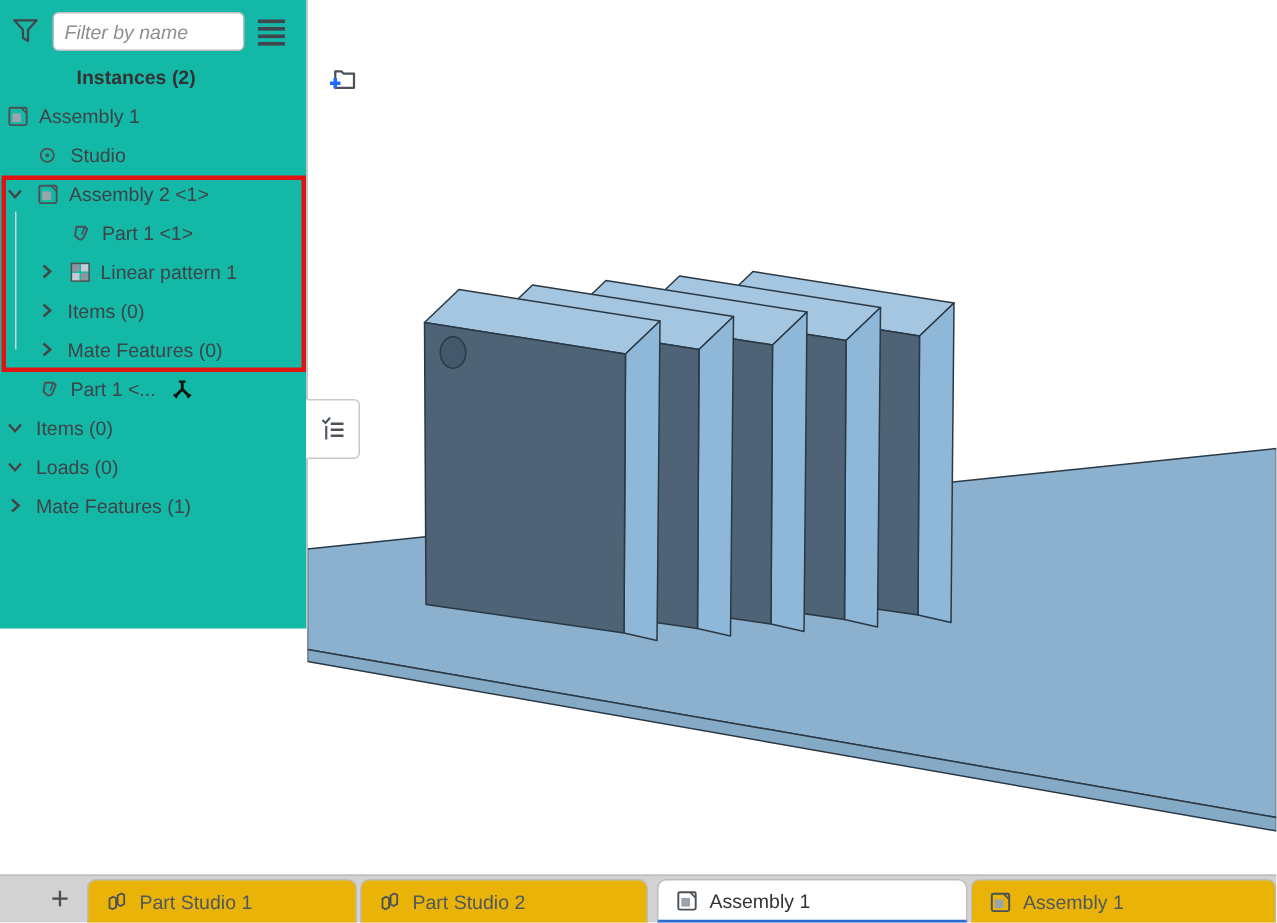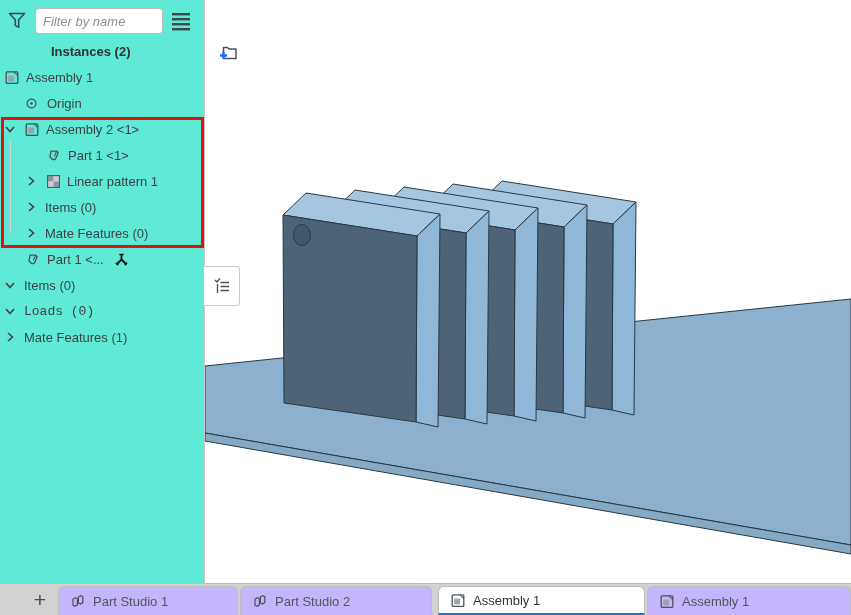--- a/index.html
+++ b/index.html
@@ -4,22 +4,22 @@
 <style>
   html,body{margin:0;padding:0;}
   body{
     width:851px;height:615px;position:relative;overflow:hidden;
     background:#ffffff;
     font-family:"Liberation Sans","DejaVu Sans",sans-serif;
     -webkit-font-smoothing:antialiased;
   }
   
   #left-panel{
-    position:absolute;left:0;top:0;width:204px;height:583px;
-    background:#5eead4;border-right:1px solid #c6c6c6;z-index:2;
+    position:absolute;left:0;top:0;width:204px;height:419px;
+    background:#14b8a6;border-right:1px solid #c6c6c6;z-index:2;
   }
   #panel-toolbar{position:absolute;left:0;top:0;width:100%;height:42px;}
   .funnel-icon{position:absolute;left:7px;top:10px;color:#3f464c;}
   #filter-input{
     position:absolute;left:35px;top:8px;width:112px;height:24px;
     border:1px solid #bdbdbd;border-radius:4px;padding:0 7px;
     font-family:"Liberation Sans",sans-serif;font-size:13px;font-style:italic;color:#444;
     outline:none;
   }
   #filter-input::placeholder{color:#8f8f8f;font-style:italic;}
@@ -55,21 +55,21 @@
     background:#d2d2d2;border-top:1px solid #bdbdbd;box-sizing:border-box;z-index:6;
   }
   #new-tab-btn{
     position:absolute;left:22px;top:1px;width:36px;height:30px;
     display:flex;align-items:center;justify-content:center;
     font-size:21px;color:#4d4d4d;cursor:pointer;
   }
   .doc-tab{
     position:absolute;top:2px;height:30px;box-sizing:border-box;
     display:flex;align-items:center;gap:6px;padding-left:11px;
-    background:#c4b5fd;border:1px solid #bcbcbc;border-bottom:none;
+    background:#eab308;border:1px solid #bcbcbc;border-bottom:none;
     border-radius:6px 6px 0 0;font-size:13px;color:#50585e;cursor:pointer;overflow:hidden;
   }
   .doc-tab.active{
     background:#ffffff;color:#333;border-bottom:3px solid #2a6bce;
   }
   .doc-tab .ticon{width:17px;height:17px;display:flex;align-items:center;color:#4a5258;flex:0 0 auto;}
 </style>
 </head>
 <body>
 
@@ -113,21 +113,21 @@
         </span>
         <span>Assembly 1</span>
       </div>
       <div class="tree-row" style="top: 92px; left: 25px;">
         <span class="ticon">
           <svg width="13" height="13" viewBox="0 0 13 13">
             <circle cx="6.5" cy="6.5" r="4.4" fill="none" stroke="currentColor" stroke-width="1.2"></circle>
             <circle cx="6.5" cy="6.5" r="1.3" fill="currentColor"></circle>
           </svg>
         </span>
-        <span>Origin</span>
+        <span>Studio</span>
       </div>
       <div class="tree-row" style="top: 118px; left: 4px;">
         <span class="chev">
           <svg width="12" height="12" viewBox="0 0 12 12">
             <polyline points="2,4 6,8.5 10,4" fill="none" stroke="currentColor" stroke-width="1.6"></polyline>
           </svg>
         </span>
         <span class="ticon">
           <svg width="17" height="17" viewBox="0 0 17 17">
             <rect x="2.2" y="2.8" width="11.6" height="11.6" rx="1" fill="none" stroke="currentColor" stroke-width="1.3"></rect>
@@ -195,21 +195,21 @@
           </svg></span>
       </div>
       <div class="tree-row" style="top: 274px; left: 4px;">
         <span class="chev">
           <svg width="12" height="12" viewBox="0 0 12 12">
             <polyline points="2,4 6,8.5 10,4" fill="none" stroke="currentColor" stroke-width="1.6"></polyline>
           </svg>
         </span>
         <span>Items (0)</span>
       </div>
-      <div class="tree-row" style="top: 300px; left: 4px; font-family: Liberation Mono, monospace;">
+      <div class="tree-row" style="top: 300px; left: 4px;">
         <span class="chev">
           <svg width="12" height="12" viewBox="0 0 12 12">
             <polyline points="2,4 6,8.5 10,4" fill="none" stroke="currentColor" stroke-width="1.6"></polyline>
           </svg>
         </span>
         <span>Loads (0)</span>
       </div>
       <div class="tree-row" style="top: 326px; left: 4px;">
         <span class="chev">
           <svg width="12" height="12" viewBox="0 0 12 12">

